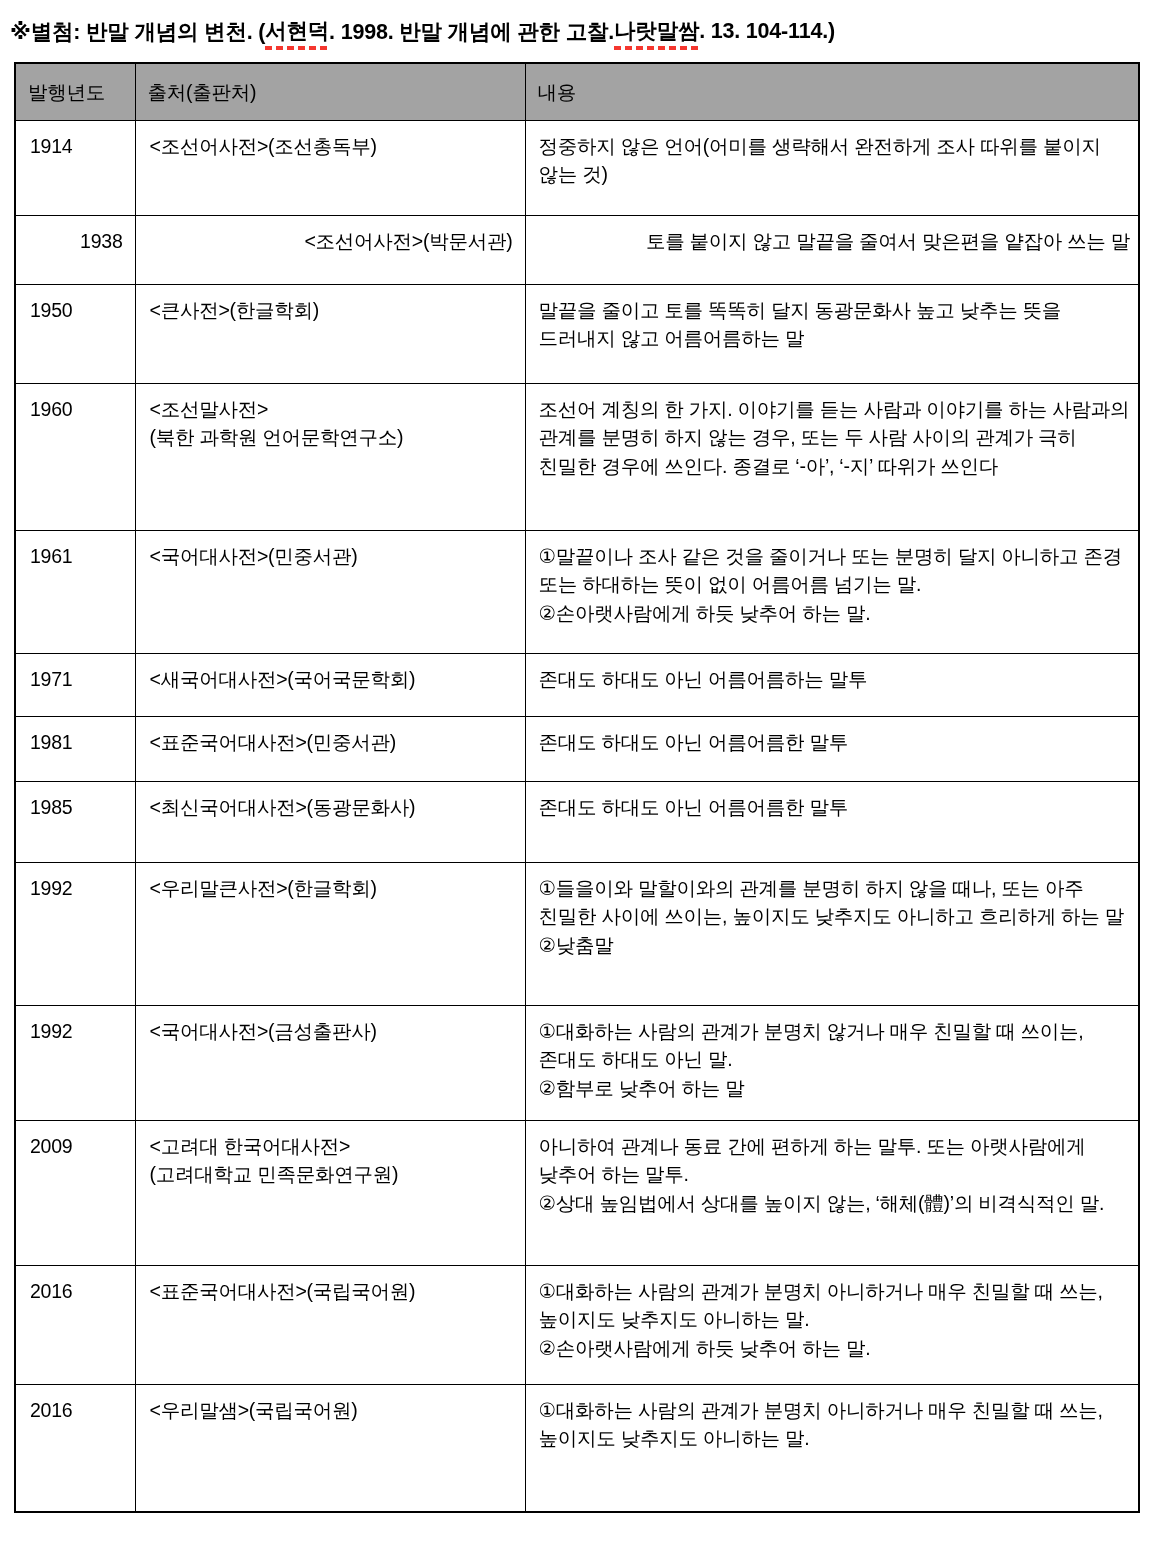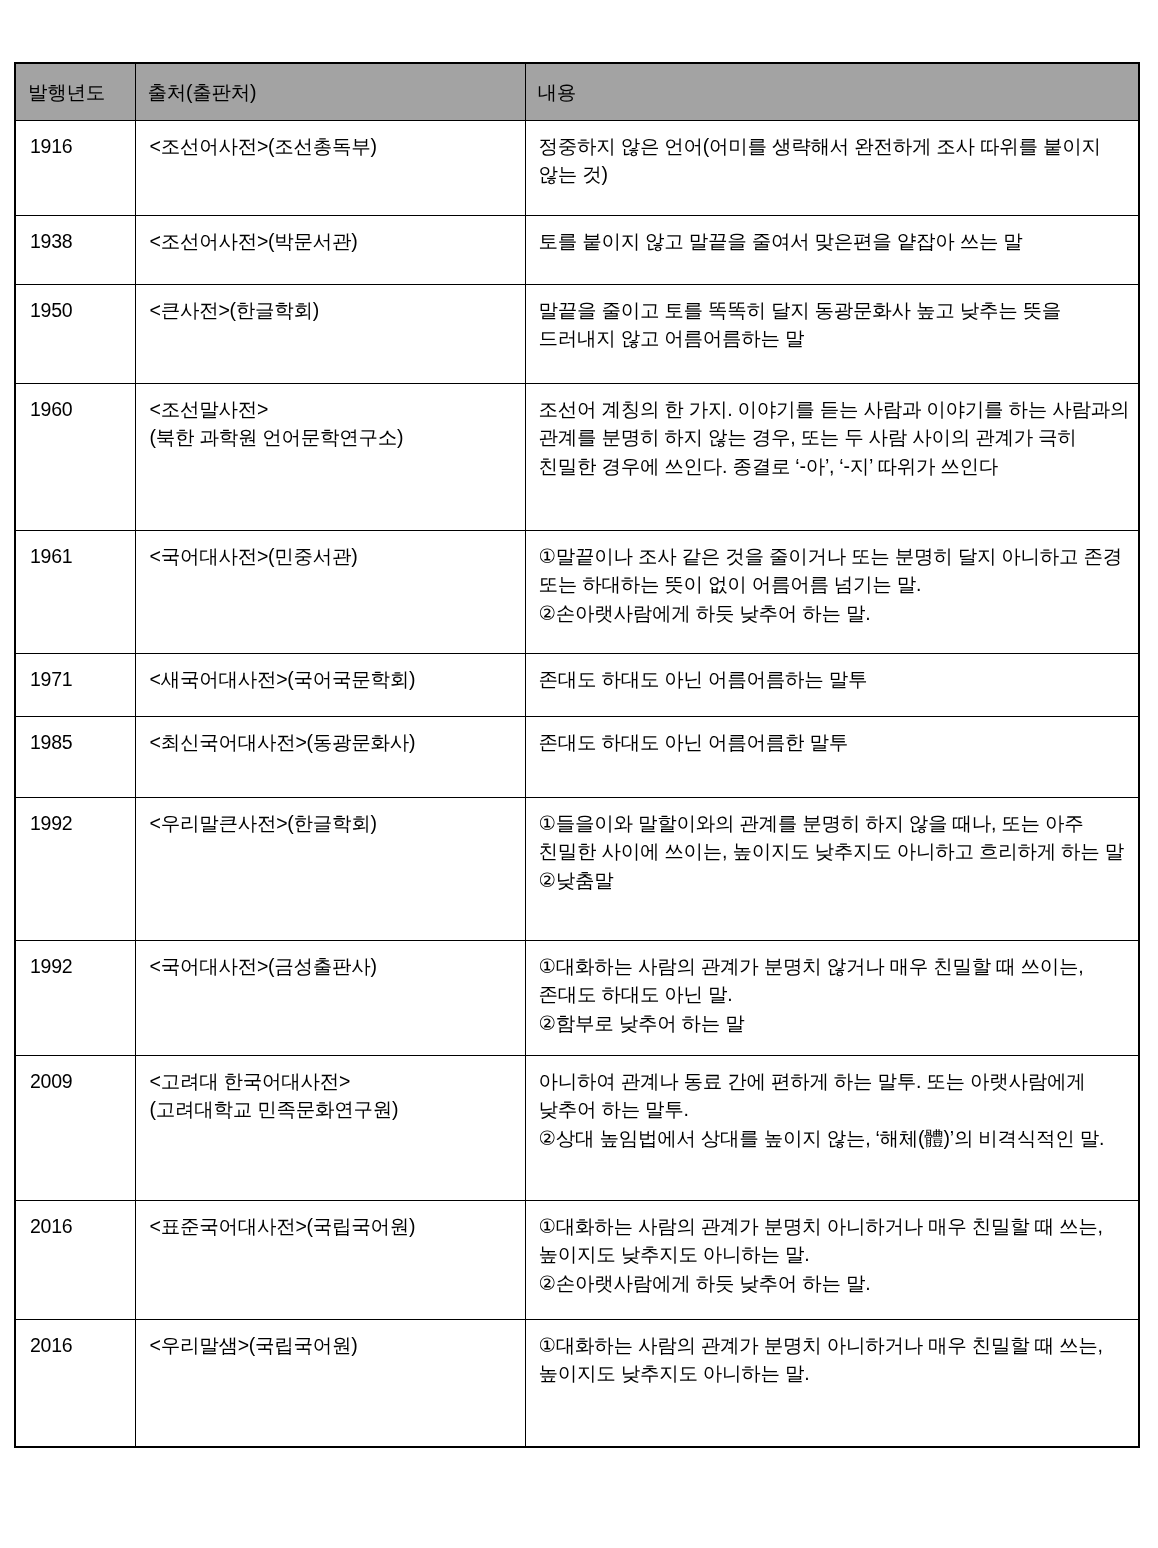--- a/index.html
+++ b/index.html
@@ -104,57 +104,64 @@
     padding-left: 14px;
   }
   table.variation tbody td.content {
     padding-left: 13px;
     padding-right: 8px;
   }
   .cellline { display: block; }
 
   
   tr[data-rowh="r1"] td { height: 72px; }
-  tr[data-rowh="r2"] td { height: 46px; }
+  tr[data-rowh="r2"] td { height: 46px; text-align: right; }
   tr[data-rowh="r3"] td { height: 76px; }
   tr[data-rowh="r4"] td { height: 124px; }
   tr[data-rowh="r5"] td { height: 100px; }
   tr[data-rowh="r6"] td { height: 40px; }
   tr[data-rowh="r7"] td { height: 100px; }
   tr[data-rowh="r8"] td { height: 42px; }
   tr[data-rowh="r9"] td { height: 58px; }
   tr[data-rowh="r10"] td { height: 120px; }
   tr[data-rowh="r11"] td { height: 92px; }
   tr[data-rowh="r12"] td { height: 122px; }
   tr[data-rowh="r13"] td { height: 96px; }
   tr[data-rowh="r14"] td { height: 104px; }
 </style>
 </head>
 <body>
 
 <div class="page">
 
+  <div class="title-bar" id="title-bar">
+      <span class="seg">※별첨: 반말 개념의 변천. (</span>
+      <span class="seg redline">서현덕</span>
+      <span class="seg">. 1998. 반말 개념에 관한 고찰. </span>
+      <span class="seg redline">나랏말쌈</span>
+      <span class="seg">. 13. 104-114.)</span>
+    </div>
 
   <div class="tbl-wrap">
     <table class="variation">
       <colgroup>
         <col class="c-year">
         <col class="c-source">
         <col class="c-content">
       </colgroup>
       <thead>
         <tr>
           <th>발행년도</th>
           <th>출처(출판처)</th>
           <th>내용</th>
         </tr>
       </thead>
       <tbody id="table-body">
           <tr data-rowh="r1">
-            <td class="year">1916</td>
+            <td class="year">1914</td>
             <td class="source">
               <span class="cellline">&lt;조선어사전&gt;(조선총독부)</span>
             </td>
             <td class="content">
               <span class="cellline">정중하지 않은 언어(어미를 생략해서 완전하게 조사 따위를 붙이지 않는 것)</span>
             </td>
           </tr>
           <tr data-rowh="r2">
             <td class="year">1938</td>
             <td class="source">
@@ -193,20 +200,29 @@
               <span class="cellline">②손아랫사람에게 하듯 낮추어 하는 말.</span>
             </td>
           </tr>
           <tr data-rowh="r6">
             <td class="year">1971</td>
             <td class="source">
               <span class="cellline">&lt;새국어대사전&gt;(국어국문학회)</span>
             </td>
             <td class="content">
               <span class="cellline">존대도 하대도 아닌 어름어름하는 말투</span>
+            </td>
+          </tr>
+          <tr data-rowh="r8">
+            <td class="year">1981</td>
+            <td class="source">
+              <span class="cellline">&lt;표준국어대사전&gt;(민중서관)</span>
+            </td>
+            <td class="content">
+              <span class="cellline">존대도 하대도 아닌 어름어름한 말투</span>
             </td>
           </tr>
           <tr data-rowh="r9">
             <td class="year">1985</td>
             <td class="source">
               <span class="cellline">&lt;최신국어대사전&gt;(동광문화사)</span>
             </td>
             <td class="content">
               <span class="cellline">존대도 하대도 아닌 어름어름한 말투</span>
             </td>

